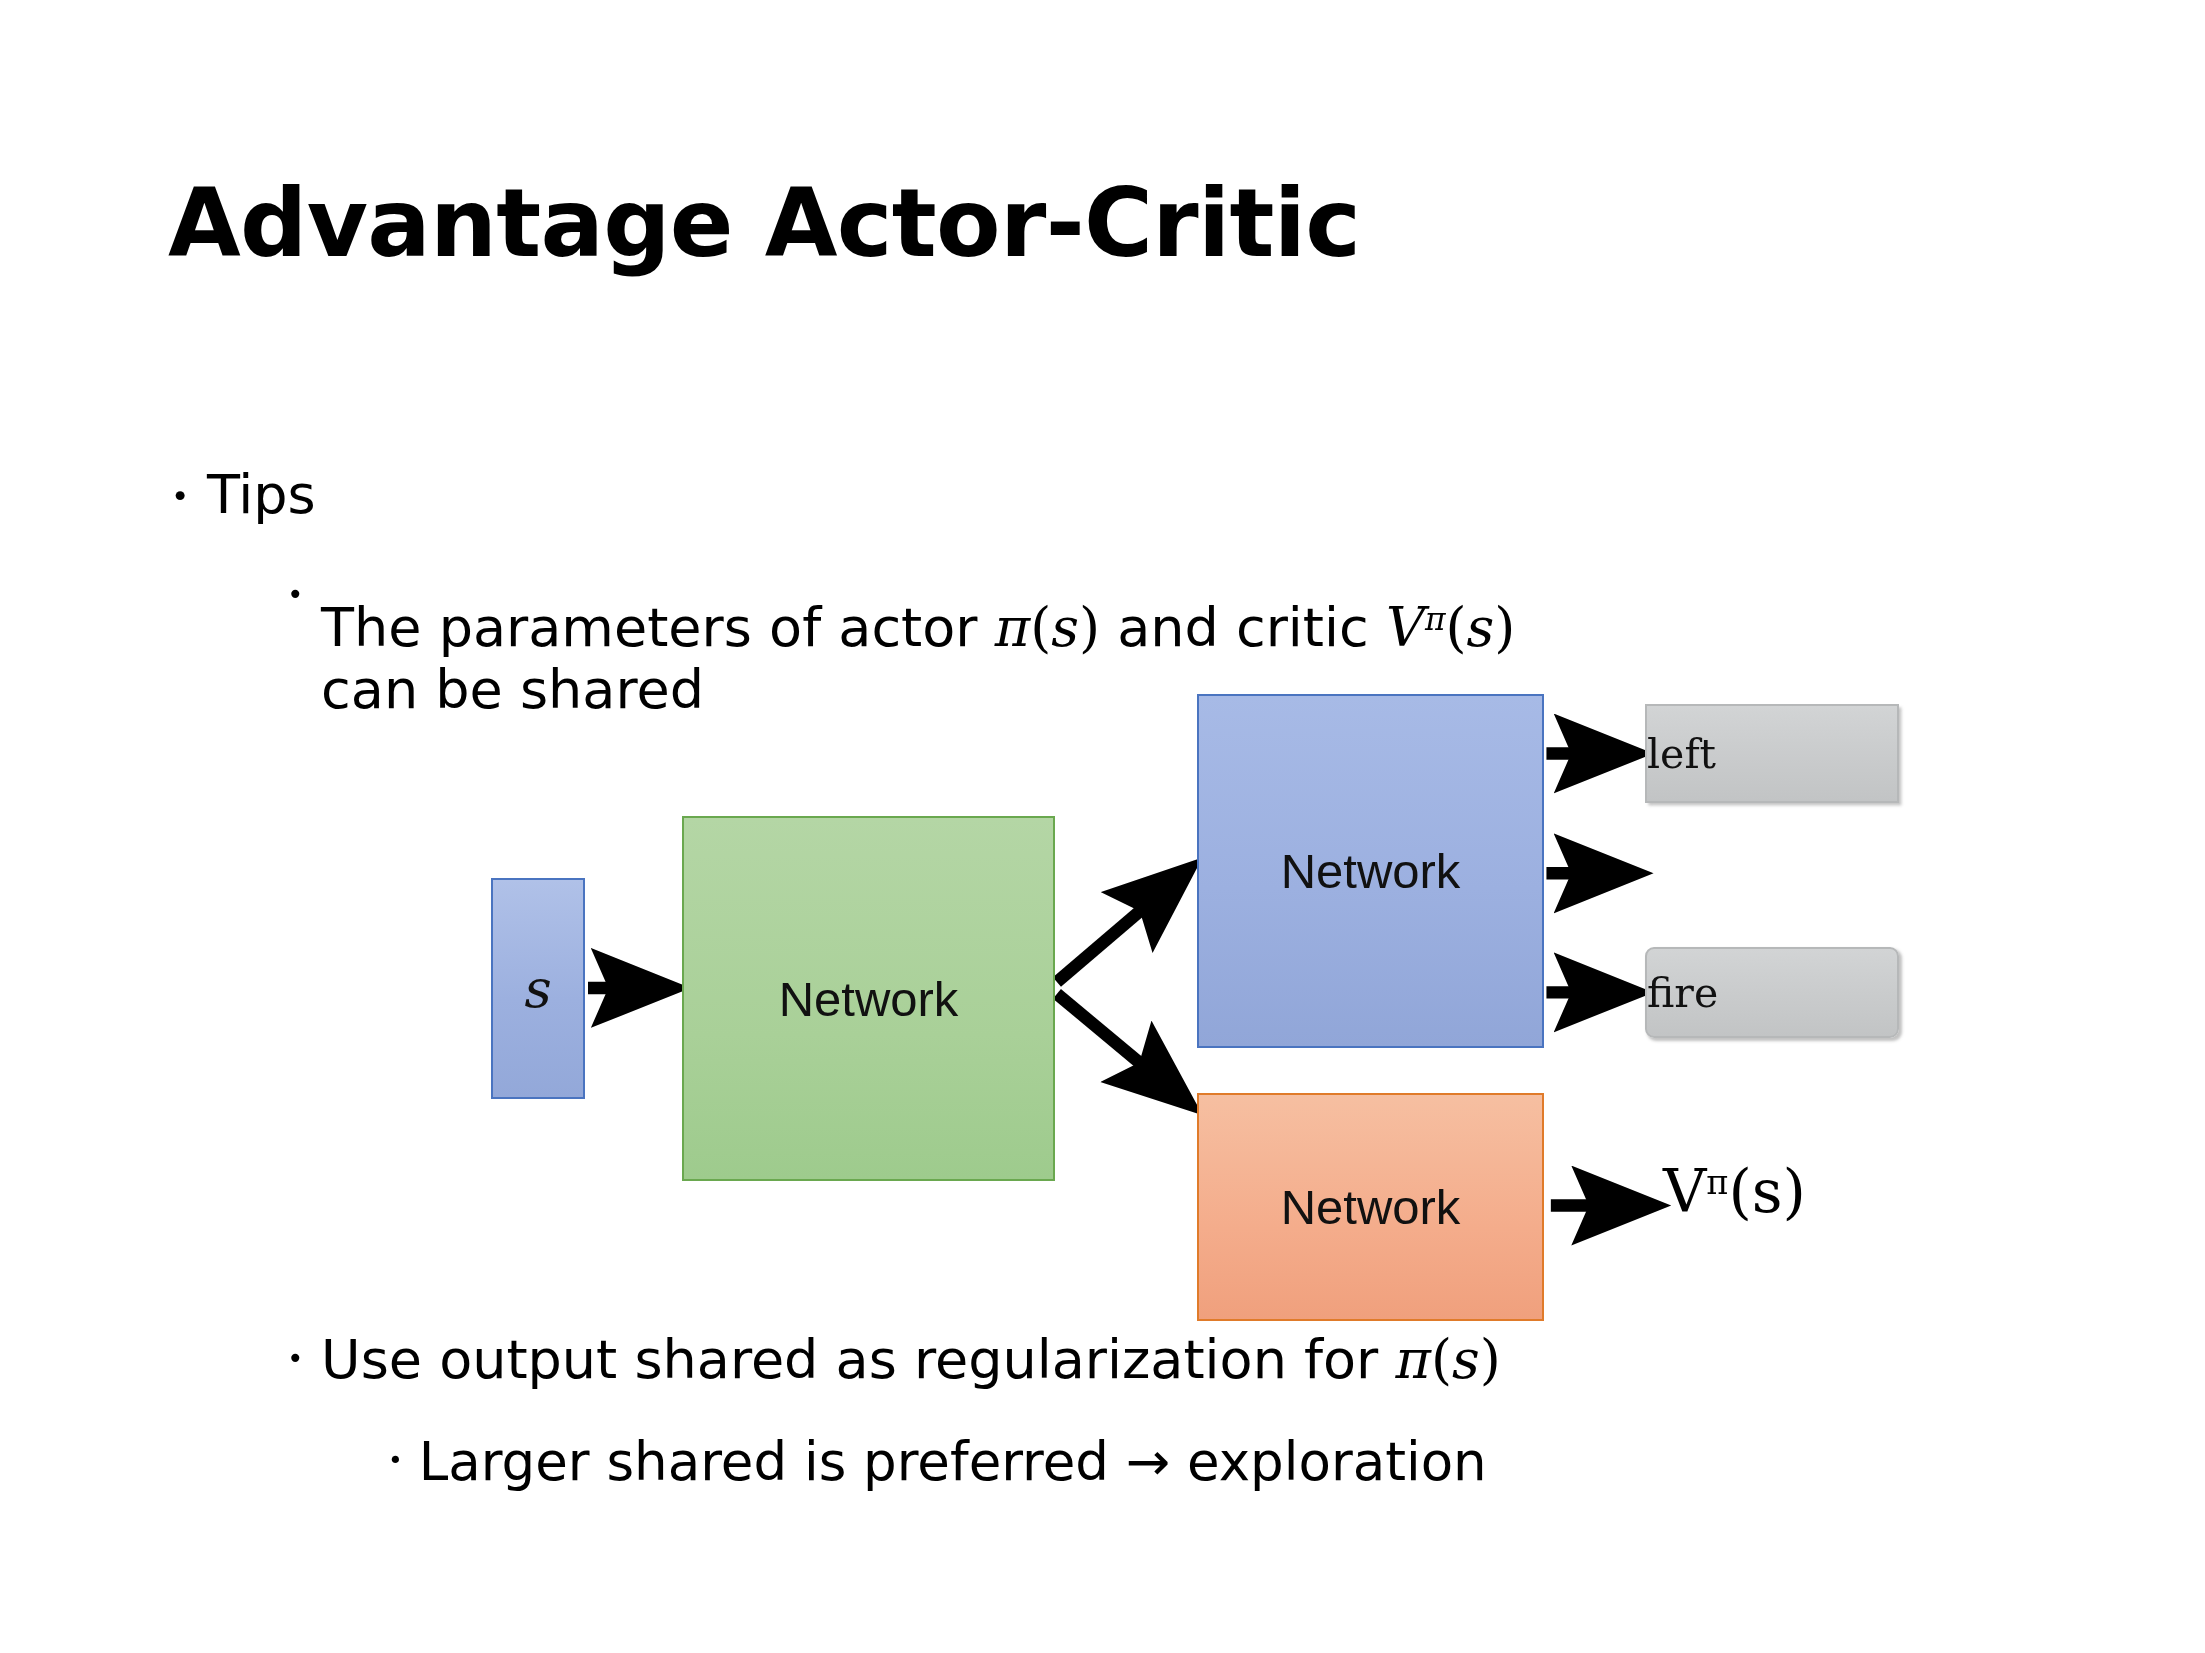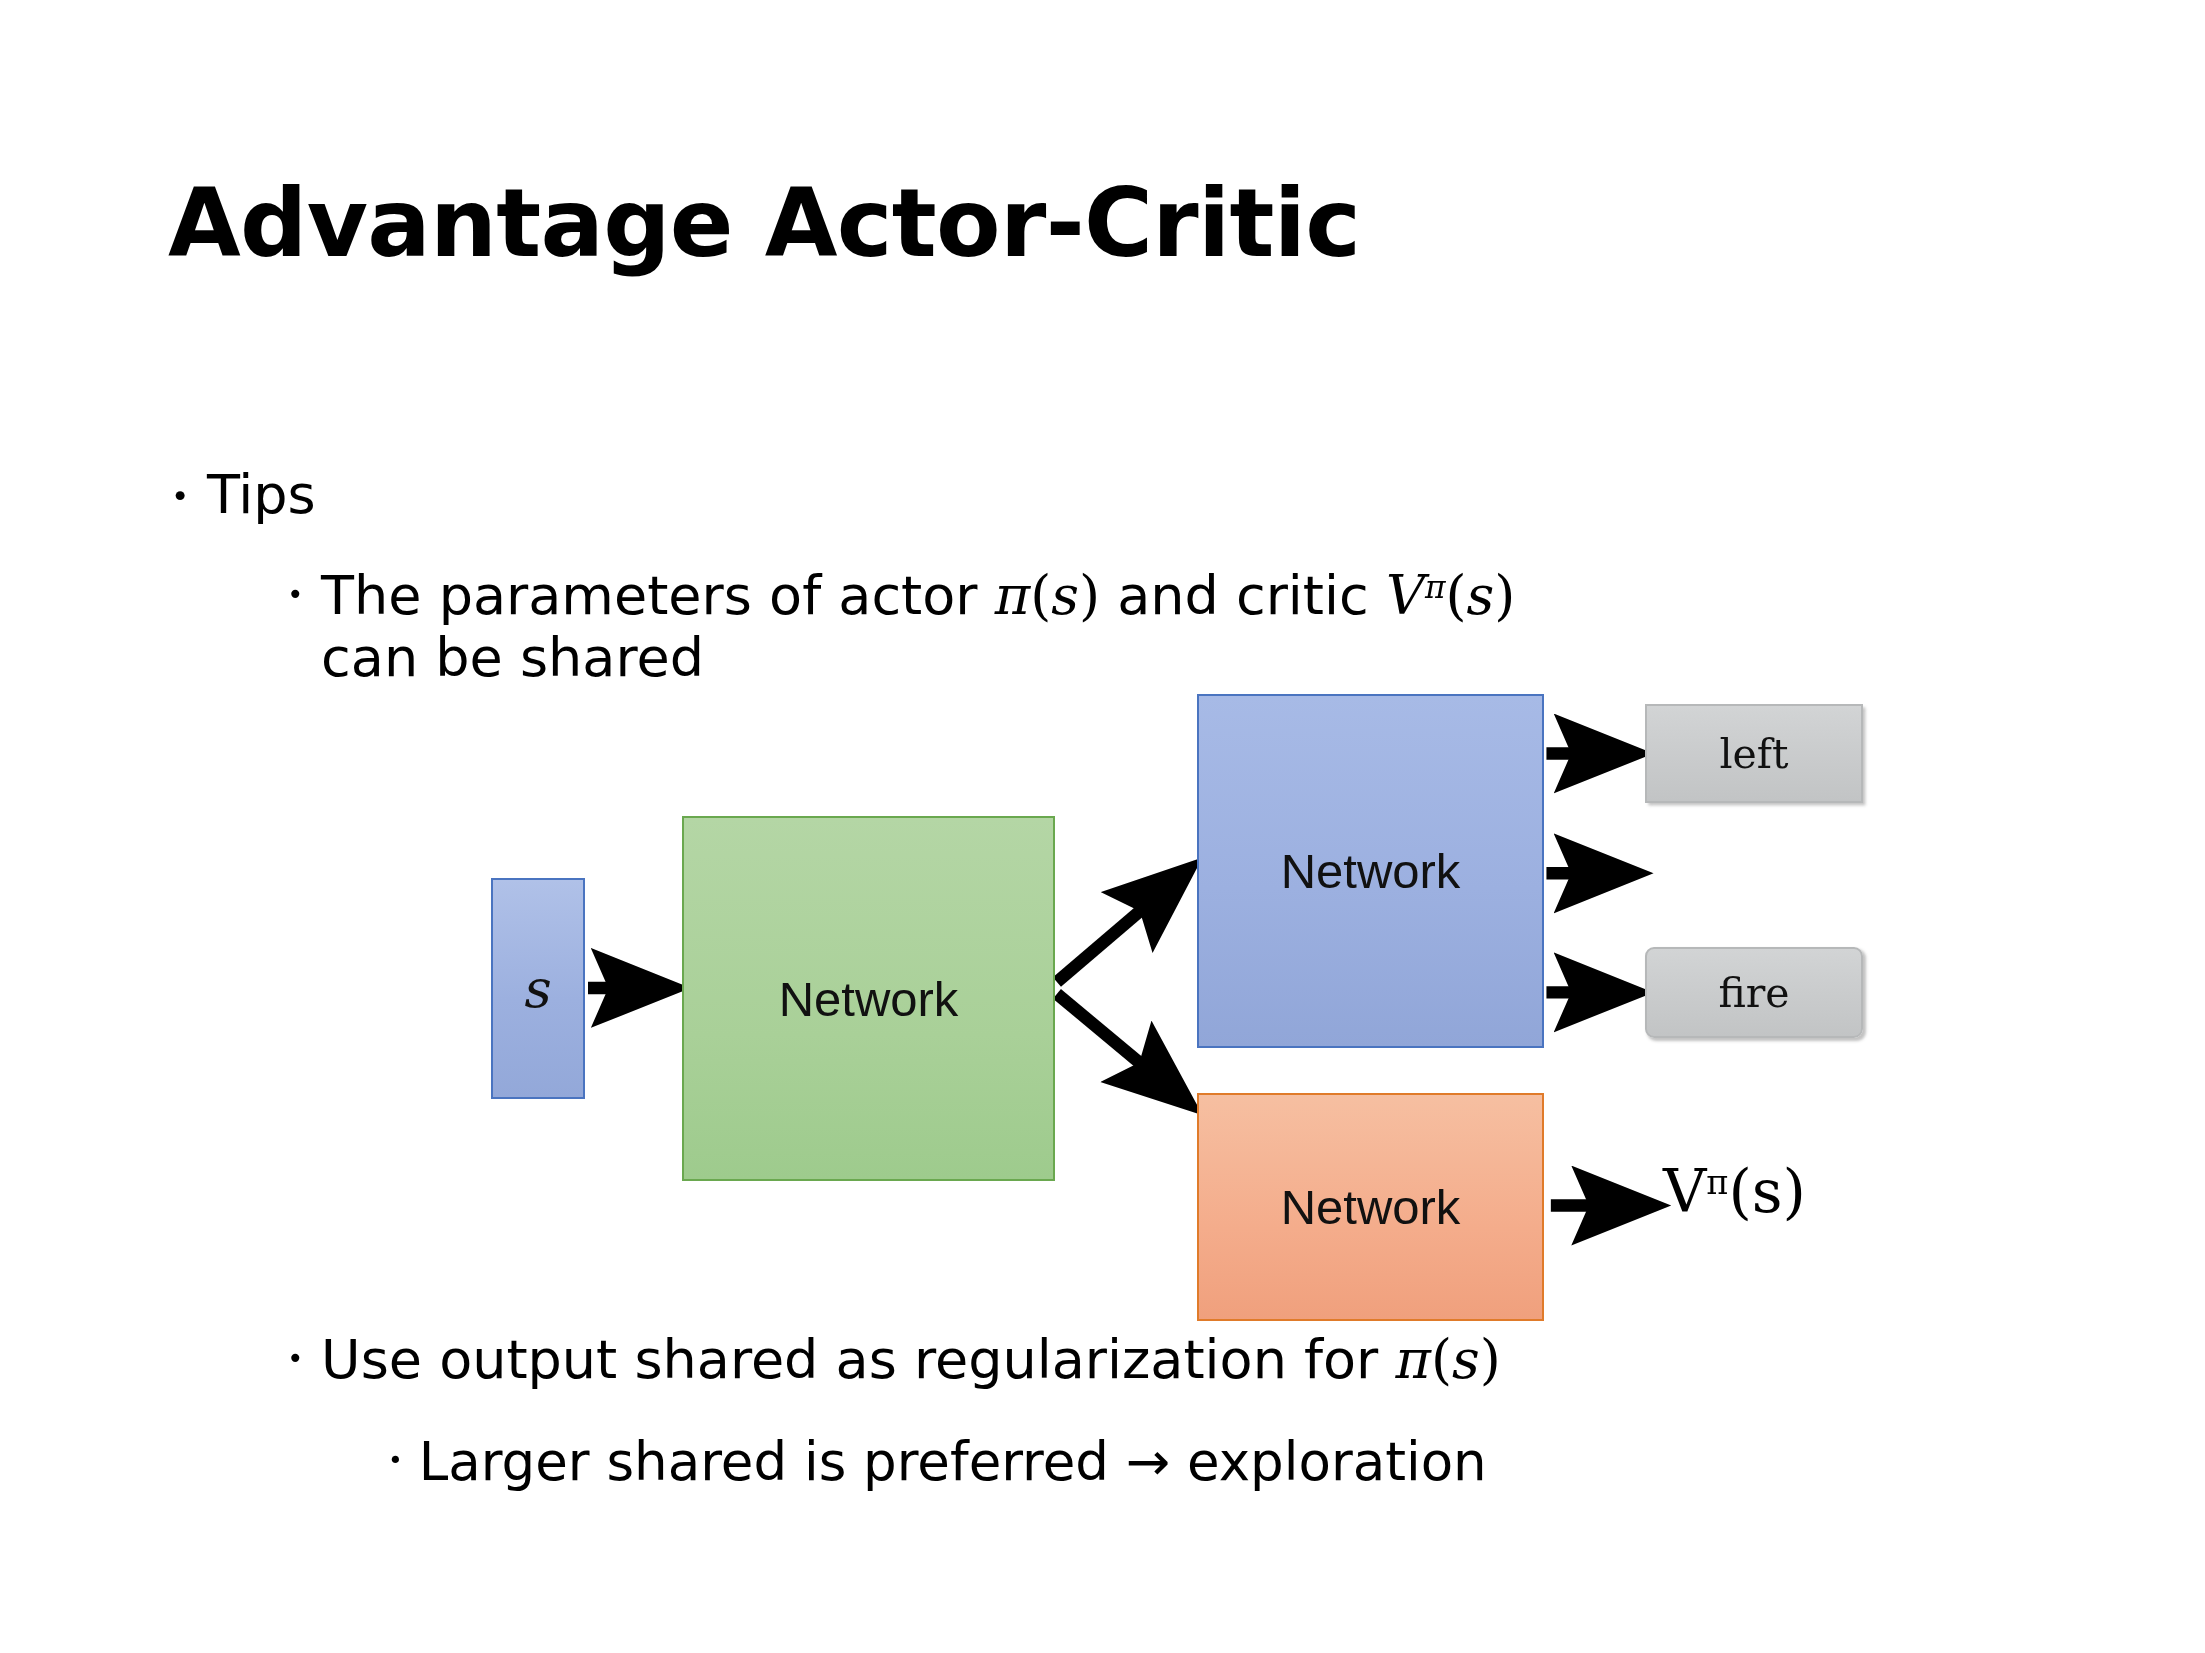--- a/index.html
+++ b/index.html
@@ -67,21 +67,21 @@
 
   
   #bullet-params {
     left: 287px;
     top: 565px;
     font-size: 54px;
     line-height: 1.14;
     width: 1764px;
   }
   #bullet-params .dot { font-size: 28px; padding-right: 17.6px; padding-top: 16px; }
-  #bullet-params .btext { max-width: 1308px; }
+  #bullet-params .btext { max-width: 1308px; margin-top: 32px; }
 
   
   #bullet-entropy {
     left: 287px;
     top: 1329px;
     font-size: 54px;
     line-height: 1.14;
   }
   #bullet-entropy .dot { font-size: 28px; padding-right: 17.6px; padding-top: 16px; }
 
@@ -175,23 +175,23 @@
     background: linear-gradient(180deg,#f6bfa1 0%, #f4ac8b 60%, #f0a07d 100%);
     border: 2.9px solid #e07b2a;
   }
 
   
   .action-box {
     position: absolute;
     box-sizing: border-box;
     display: flex;
     align-items: center;
-    justify-content: center;
+    justify-content: flex-start;
     left: 1645px;
-    width: 218px;
+    width: 254px;
     background: linear-gradient(180deg,#d2d4d5 0%, #c9cbcc 55%, #c2c4c5 100%);
     border: 2.2px solid #b6b8b9;
     box-shadow: 2.9px 2.9px 2.9px rgba(120,120,120,0.45);
     pointer-events: auto;
   }
   .action-box .action-label {
     font-family: "DejaVu Serif", "Liberation Serif", serif;
     font-size: 41px;
     color: #111;
   }

